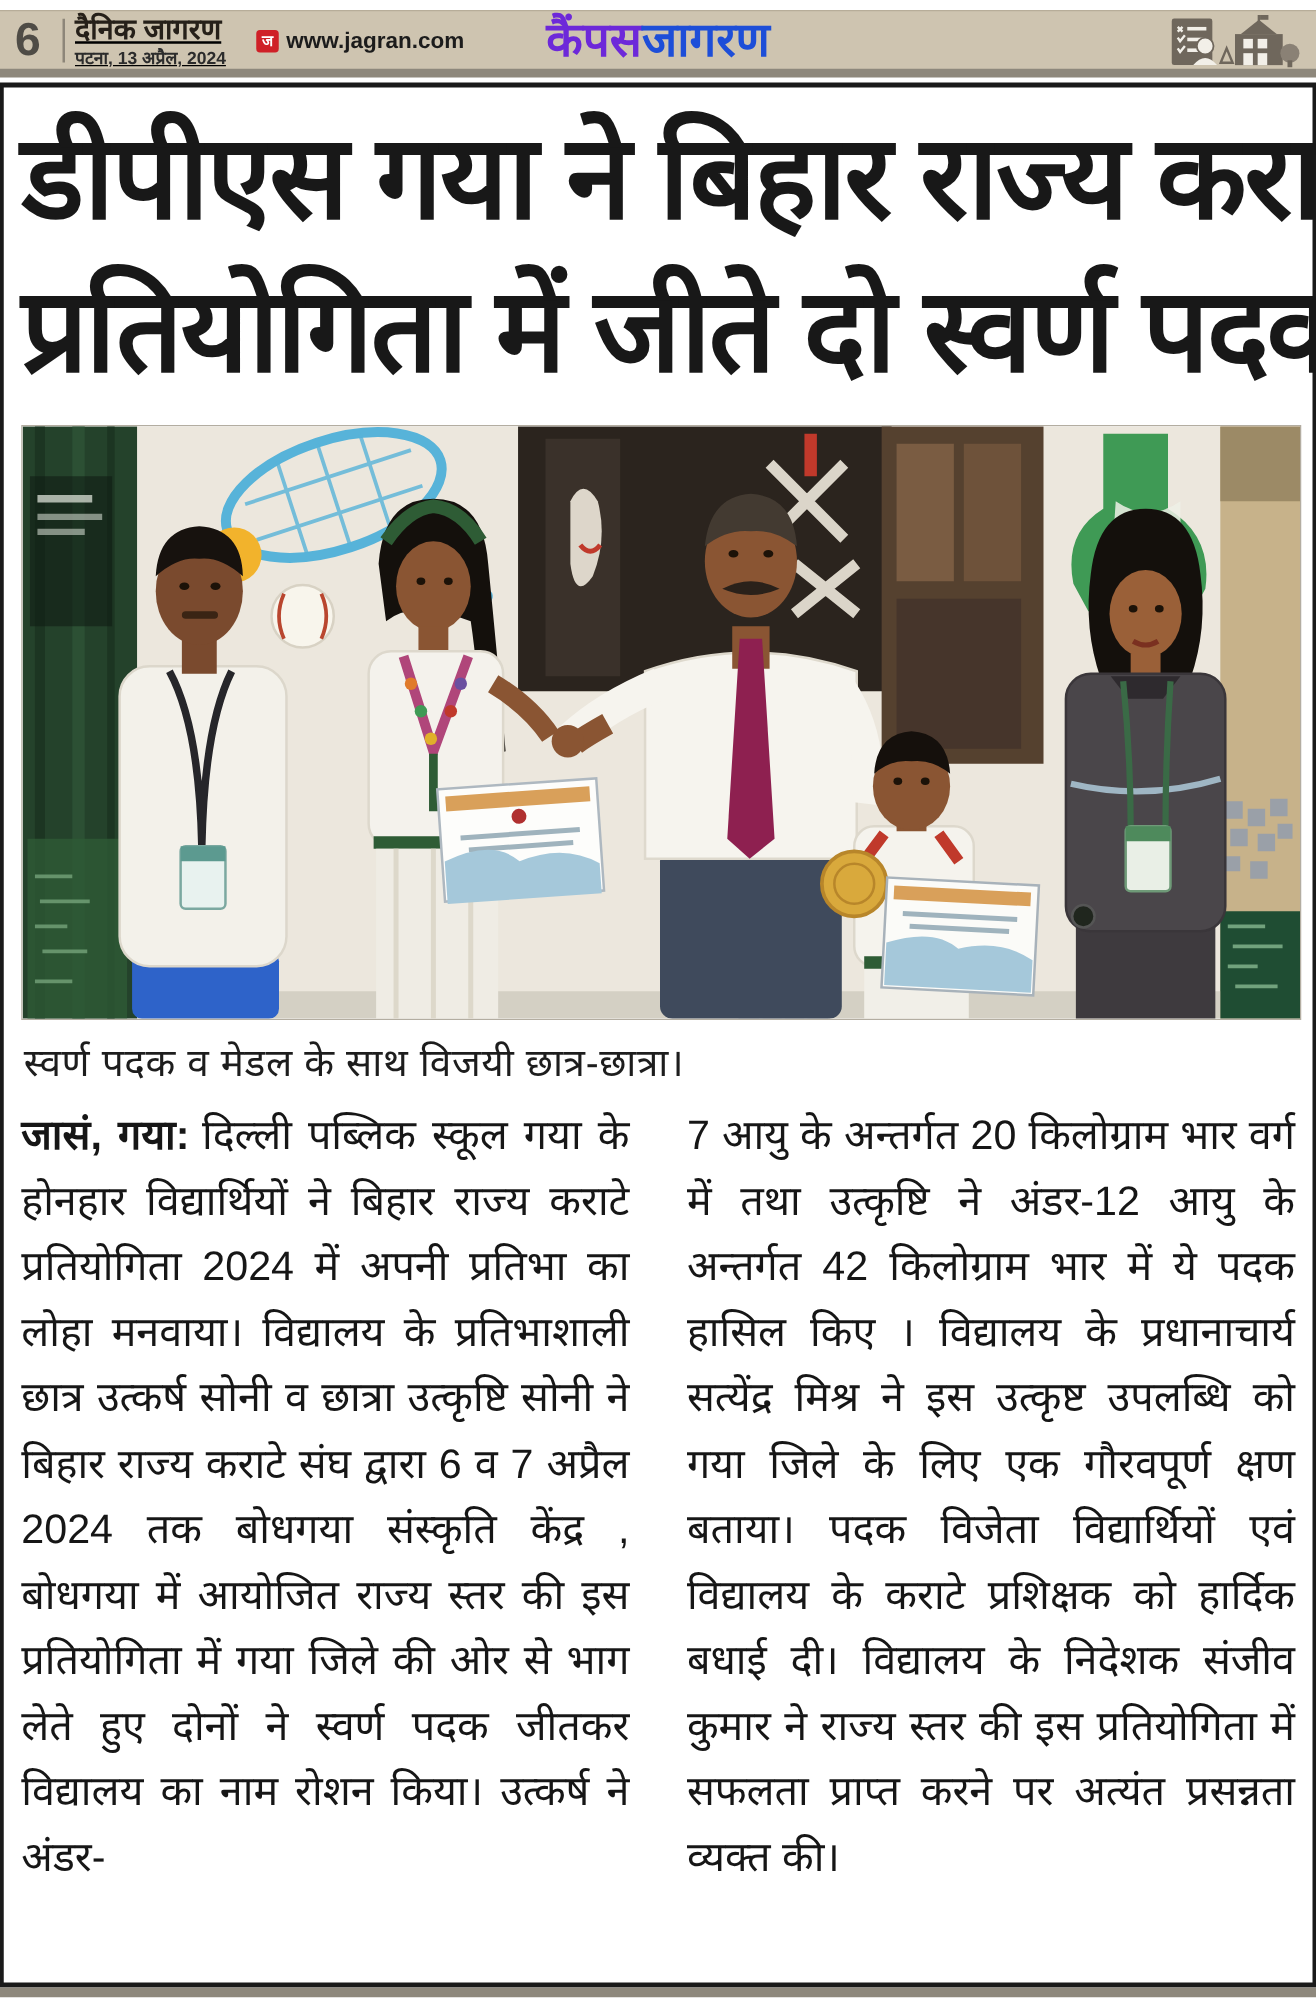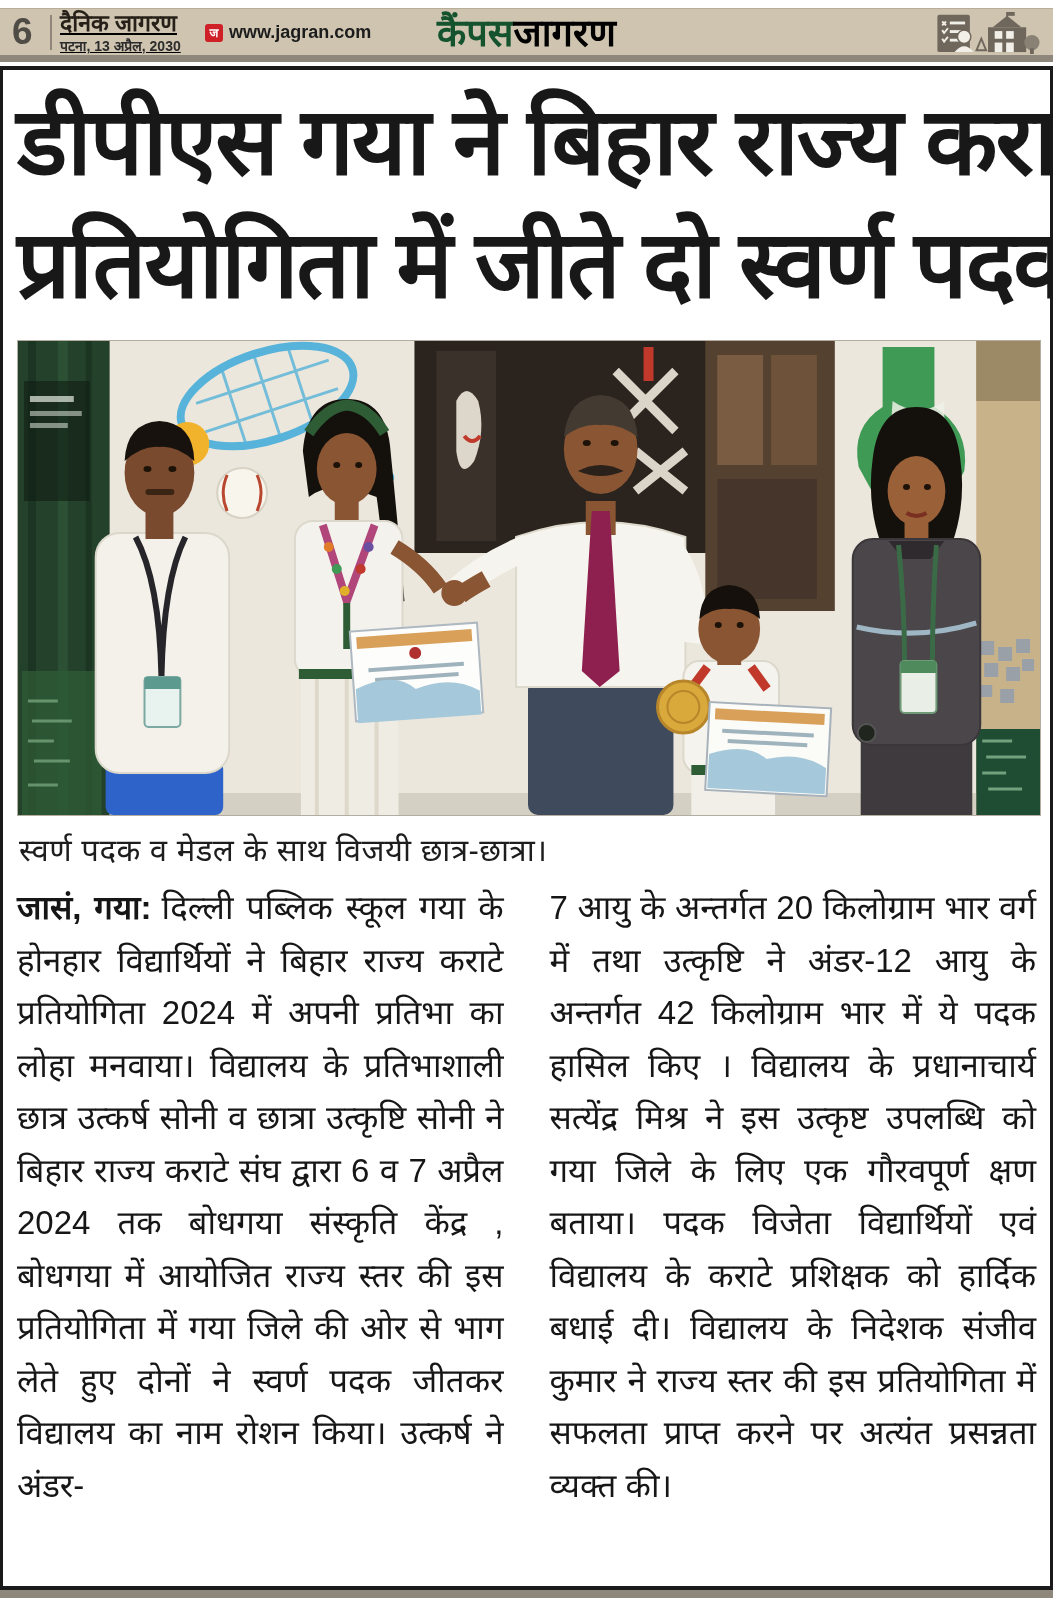--- a/index.html
+++ b/index.html
@@ -24,22 +24,22 @@
   .siteblock{position:absolute;left:205px;top:13px;display:flex;align-items:center;gap:6px;}
   .site-mark{
     width:18px;height:18px;background:#cf2027;border-radius:3px;color:#fff;
     font-size:12px;font-weight:800;display:flex;align-items:center;justify-content:center;
   }
   .siteurl{font-size:18px;font-weight:800;color:#1c1c1c;}
   .masthead-center{
     position:absolute;left:50%;top:2px;transform:translateX(-50%);
     font-size:38px;font-weight:800;white-space:nowrap;line-height:44px;
   }
-  .mast-red{color:#14532d;}
-  .mast-black{color:#000000;}
+  .mast-red{color:#6d28d9;}
+  .mast-black{color:#1d4ed8;}
   .corner-icon{position:absolute;right:10px;top:3px;width:110px;height:42px;}
   .graystrip-top{position:absolute;top:55px;left:0;right:0;height:7px;background:#8e887c;}
   .graystrip-bottom{position:absolute;bottom:0;left:0;right:0;height:8px;background:#8e887c;}
   
   .frame{
     position:absolute;top:66px;left:0;right:0;bottom:8px;box-sizing:border-box;
     border:3px solid #1a1a1a;border-top-width:4px;border-bottom-width:4px;
     background:#ffffff;padding:8px 14px 6px;
   }
   .headline{
@@ -60,21 +60,21 @@
   .dateline{font-weight:800;margin-right:10px;}
 </style>
 </head>
 <body>
 
 <header class="topbar">
   <div class="pagenum">6</div>
   <div class="bar-divider"></div>
   <div class="brandblock">
     <div class="brandname">दैनिक जागरण</div>
-    <div class="edition">पटना, 13 अप्रैल, 2030</div>
+    <div class="edition">पटना, 13 अप्रैल, 2024</div>
   </div>
   <div class="siteblock">
     <span class="site-mark">ज</span>
     <span class="siteurl">www.jagran.com</span>
   </div>
   <div class="masthead-center">
     <span class="mast-red" style="display:inline">कैंपस</span><span class="mast-black" style="display:inline">जागरण</span>
   </div>
   <svg class="corner-icon" viewBox="0 0 110 44">
     <rect x="2" y="3" width="34" height="39" rx="2" fill="#6f675c"></rect>

